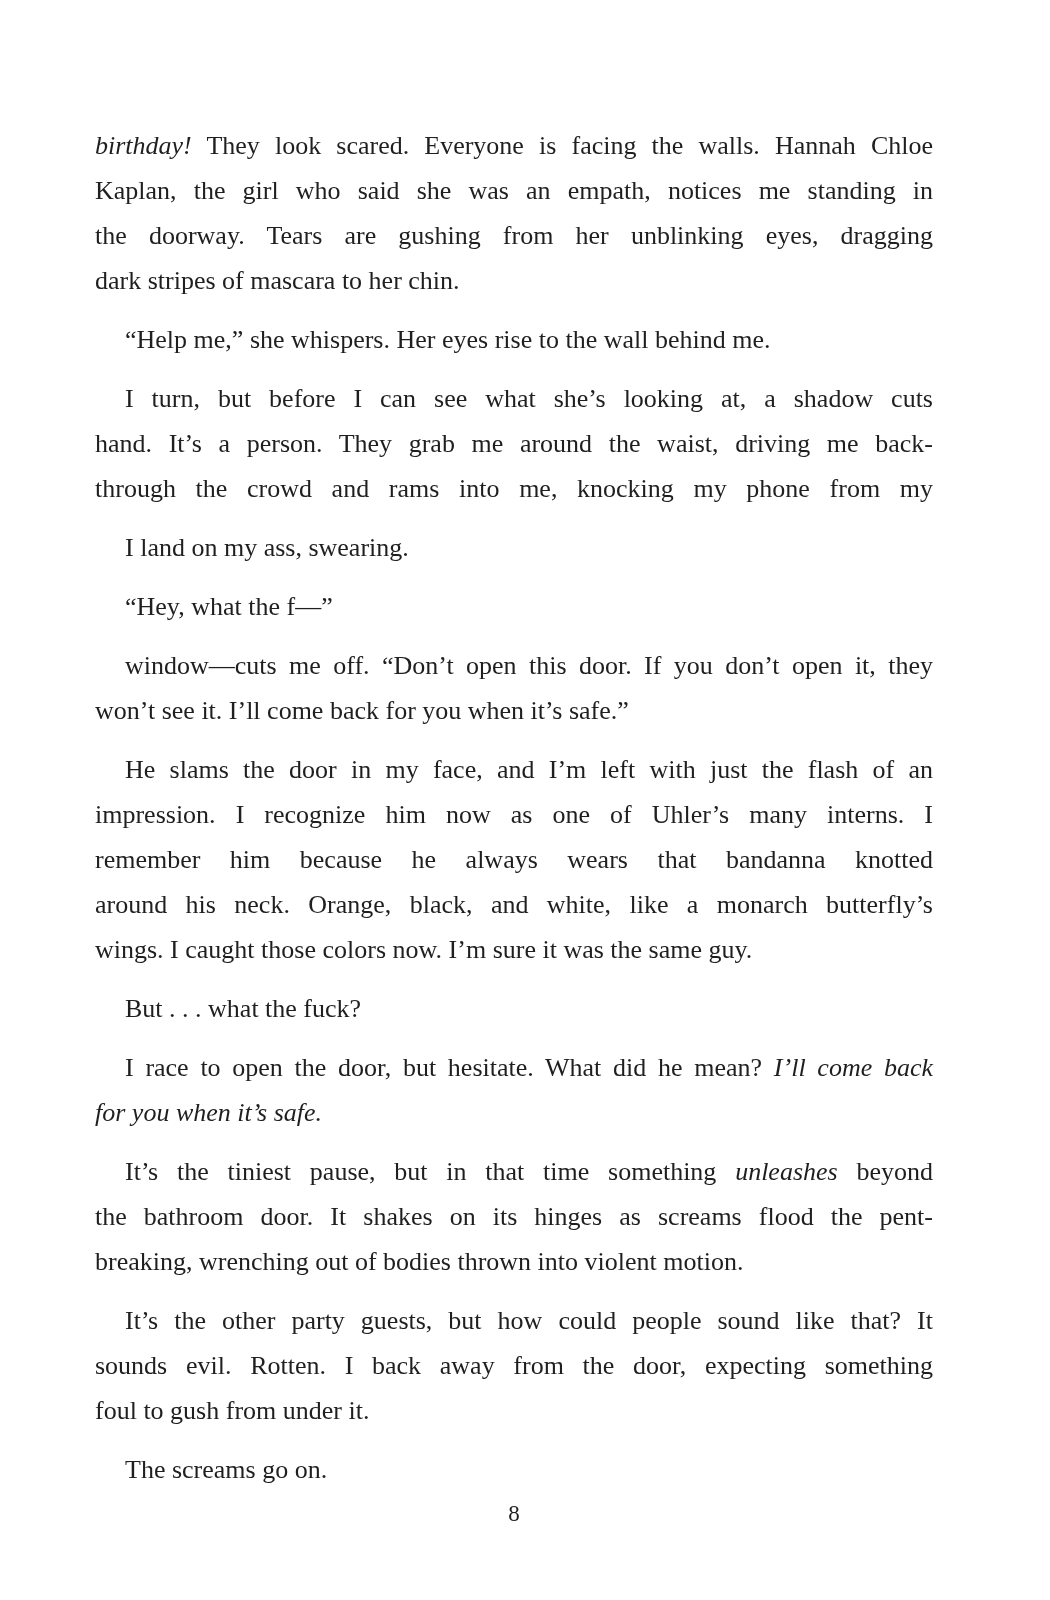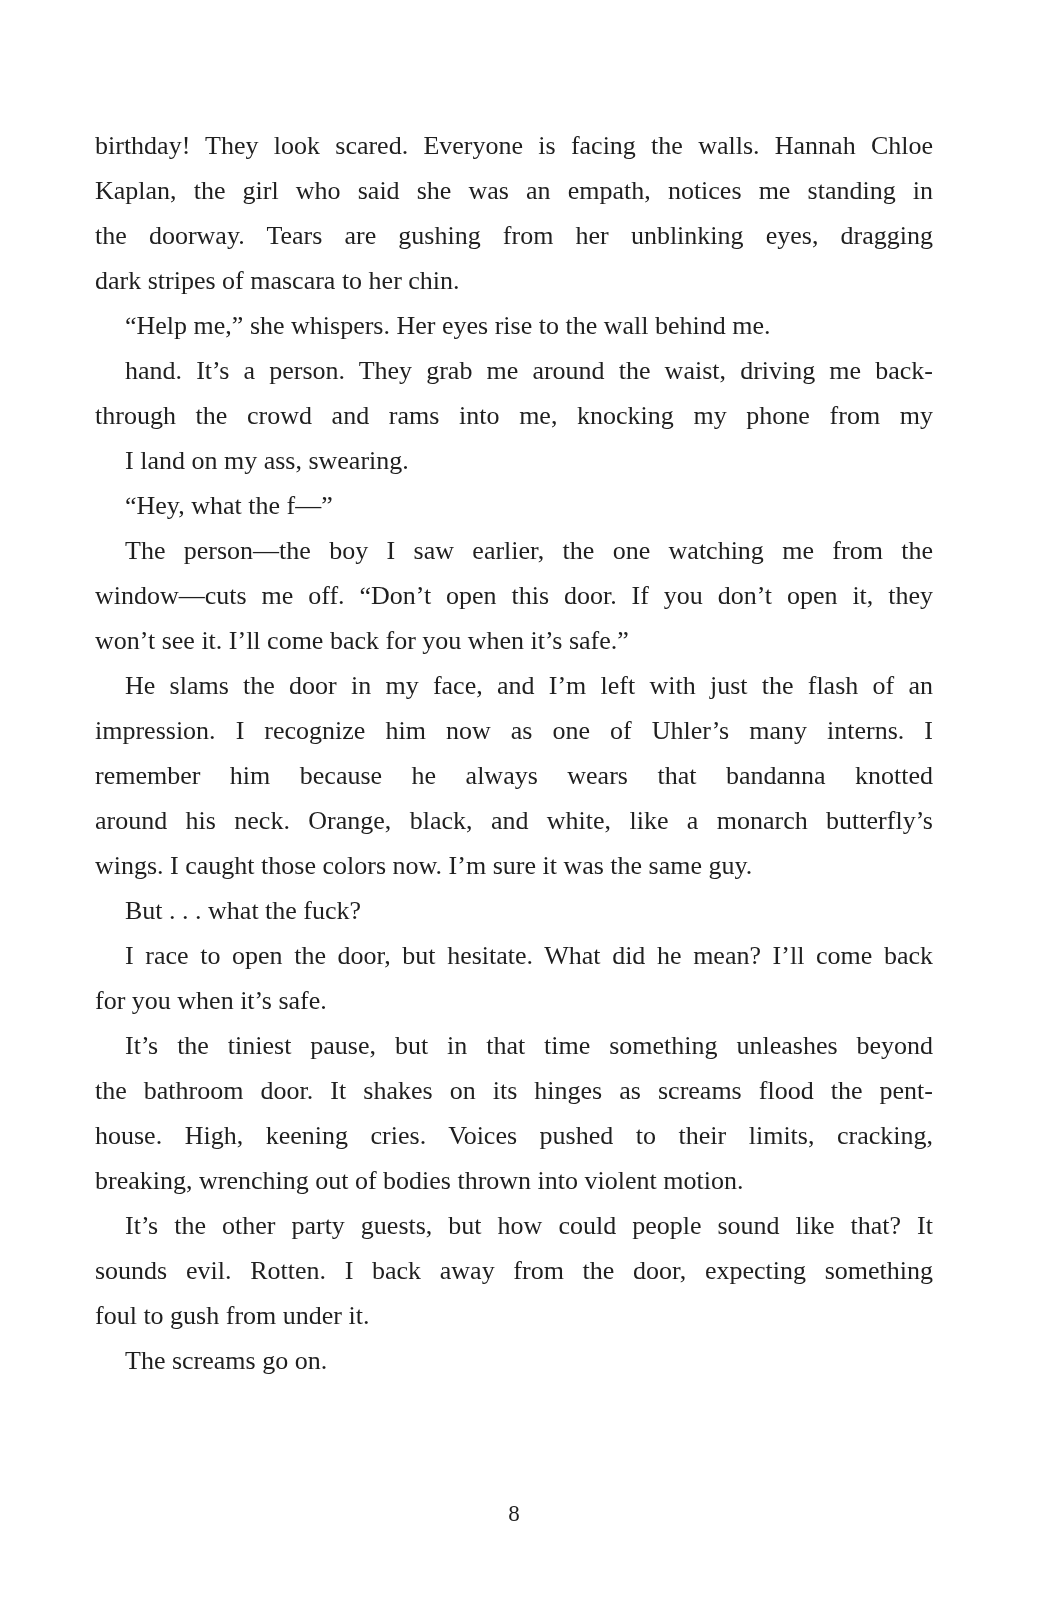--- a/index.html
+++ b/index.html
@@ -31,22 +31,24 @@
     display: block;
     text-align: justify;
     text-align-last: justify;
     white-space: normal;
   }
   .line.last {
     text-align-last: left;
   }
   p.indent .line:first-child {
     text-indent: 30px;
+    margin-top: 14px;
   }
   .em {
+    font-style: italic;
   }
   .folio {
     position: absolute;
     left: 95px;
     top: 1500px;
     width: 838px;
     text-align: center;
     font-size: 23px;
     line-height: 27px;
     color: #1f1f1f;
@@ -60,52 +62,51 @@
       <p class="para">
         <span class="line"><span class="em">birthday!</span><span> They look scared. Everyone is facing the walls. Hannah Chloe</span></span>
         <span class="line"><span>Kaplan, the girl who said she was an empath, notices me standing in</span></span>
         <span class="line"><span>the doorway. Tears are gushing from her unblinking eyes, dragging</span></span>
         <span class="line last"><span>dark stripes of mascara to her chin.</span></span>
       </p>
       <p class="para indent">
         <span class="line last"><span>“Help me,” she whispers. Her eyes rise to the wall behind me.</span></span>
       </p>
       <p class="para indent">
+        <span class="line"><span>I turn, but before I can see what she’s looking at, a shadow cuts</span></span>
         <span class="line"><span>hand. It’s a person. They grab me around the waist, driving me back-</span></span>
         <span class="line"><span>through the crowd and rams into me, knocking my phone from my</span></span>
       </p>
       <p class="para indent">
         <span class="line last"><span>I land on my ass, swearing.</span></span>
       </p>
       <p class="para indent">
         <span class="line last"><span>“Hey, what the f—”</span></span>
       </p>
       <p class="para indent">
-        <span class="line"><span>The person—the boy I saw earlier, the one watching me from the</span></span>
         <span class="line"><span>window—cuts me off. “Don’t open this door. If you don’t open it, they</span></span>
         <span class="line last"><span>won’t see it. I’ll come back for you when it’s safe.”</span></span>
       </p>
       <p class="para indent">
         <span class="line"><span>He slams the door in my face, and I’m left with just the flash of an</span></span>
         <span class="line"><span>impression. I recognize him now as one of Uhler’s many interns. I</span></span>
         <span class="line"><span>remember him because he always wears that bandanna knotted</span></span>
         <span class="line"><span>around his neck. Orange, black, and white, like a monarch butterfly’s</span></span>
         <span class="line last"><span>wings. I caught those colors now. I’m sure it was the same guy.</span></span>
       </p>
       <p class="para indent">
         <span class="line last"><span>But . . . what the fuck?</span></span>
       </p>
       <p class="para indent">
         <span class="line"><span>I race to open the door, but hesitate. What did he mean? </span><span class="em">I’ll come back</span></span>
         <span class="line last"><span class="em">for you when it’s safe.</span></span>
       </p>
       <p class="para indent">
         <span class="line"><span>It’s the tiniest pause, but in that time something </span><span class="em">unleashes</span><span> beyond</span></span>
         <span class="line"><span>the bathroom door. It shakes on its hinges as screams flood the pent-</span></span>
-        <span class="line"><span>house. High, keening cries. Voices pushed to their limits, cracking,</span></span>
         <span class="line last"><span>breaking, wrenching out of bodies thrown into violent motion.</span></span>
       </p>
       <p class="para indent">
         <span class="line"><span>It’s the other party guests, but how could people sound like that? It</span></span>
         <span class="line"><span>sounds evil. Rotten. I back away from the door, expecting something</span></span>
         <span class="line last"><span>foul to gush from under it.</span></span>
       </p>
       <p class="para indent">
         <span class="line last"><span>The screams go on.</span></span>
       </p>

